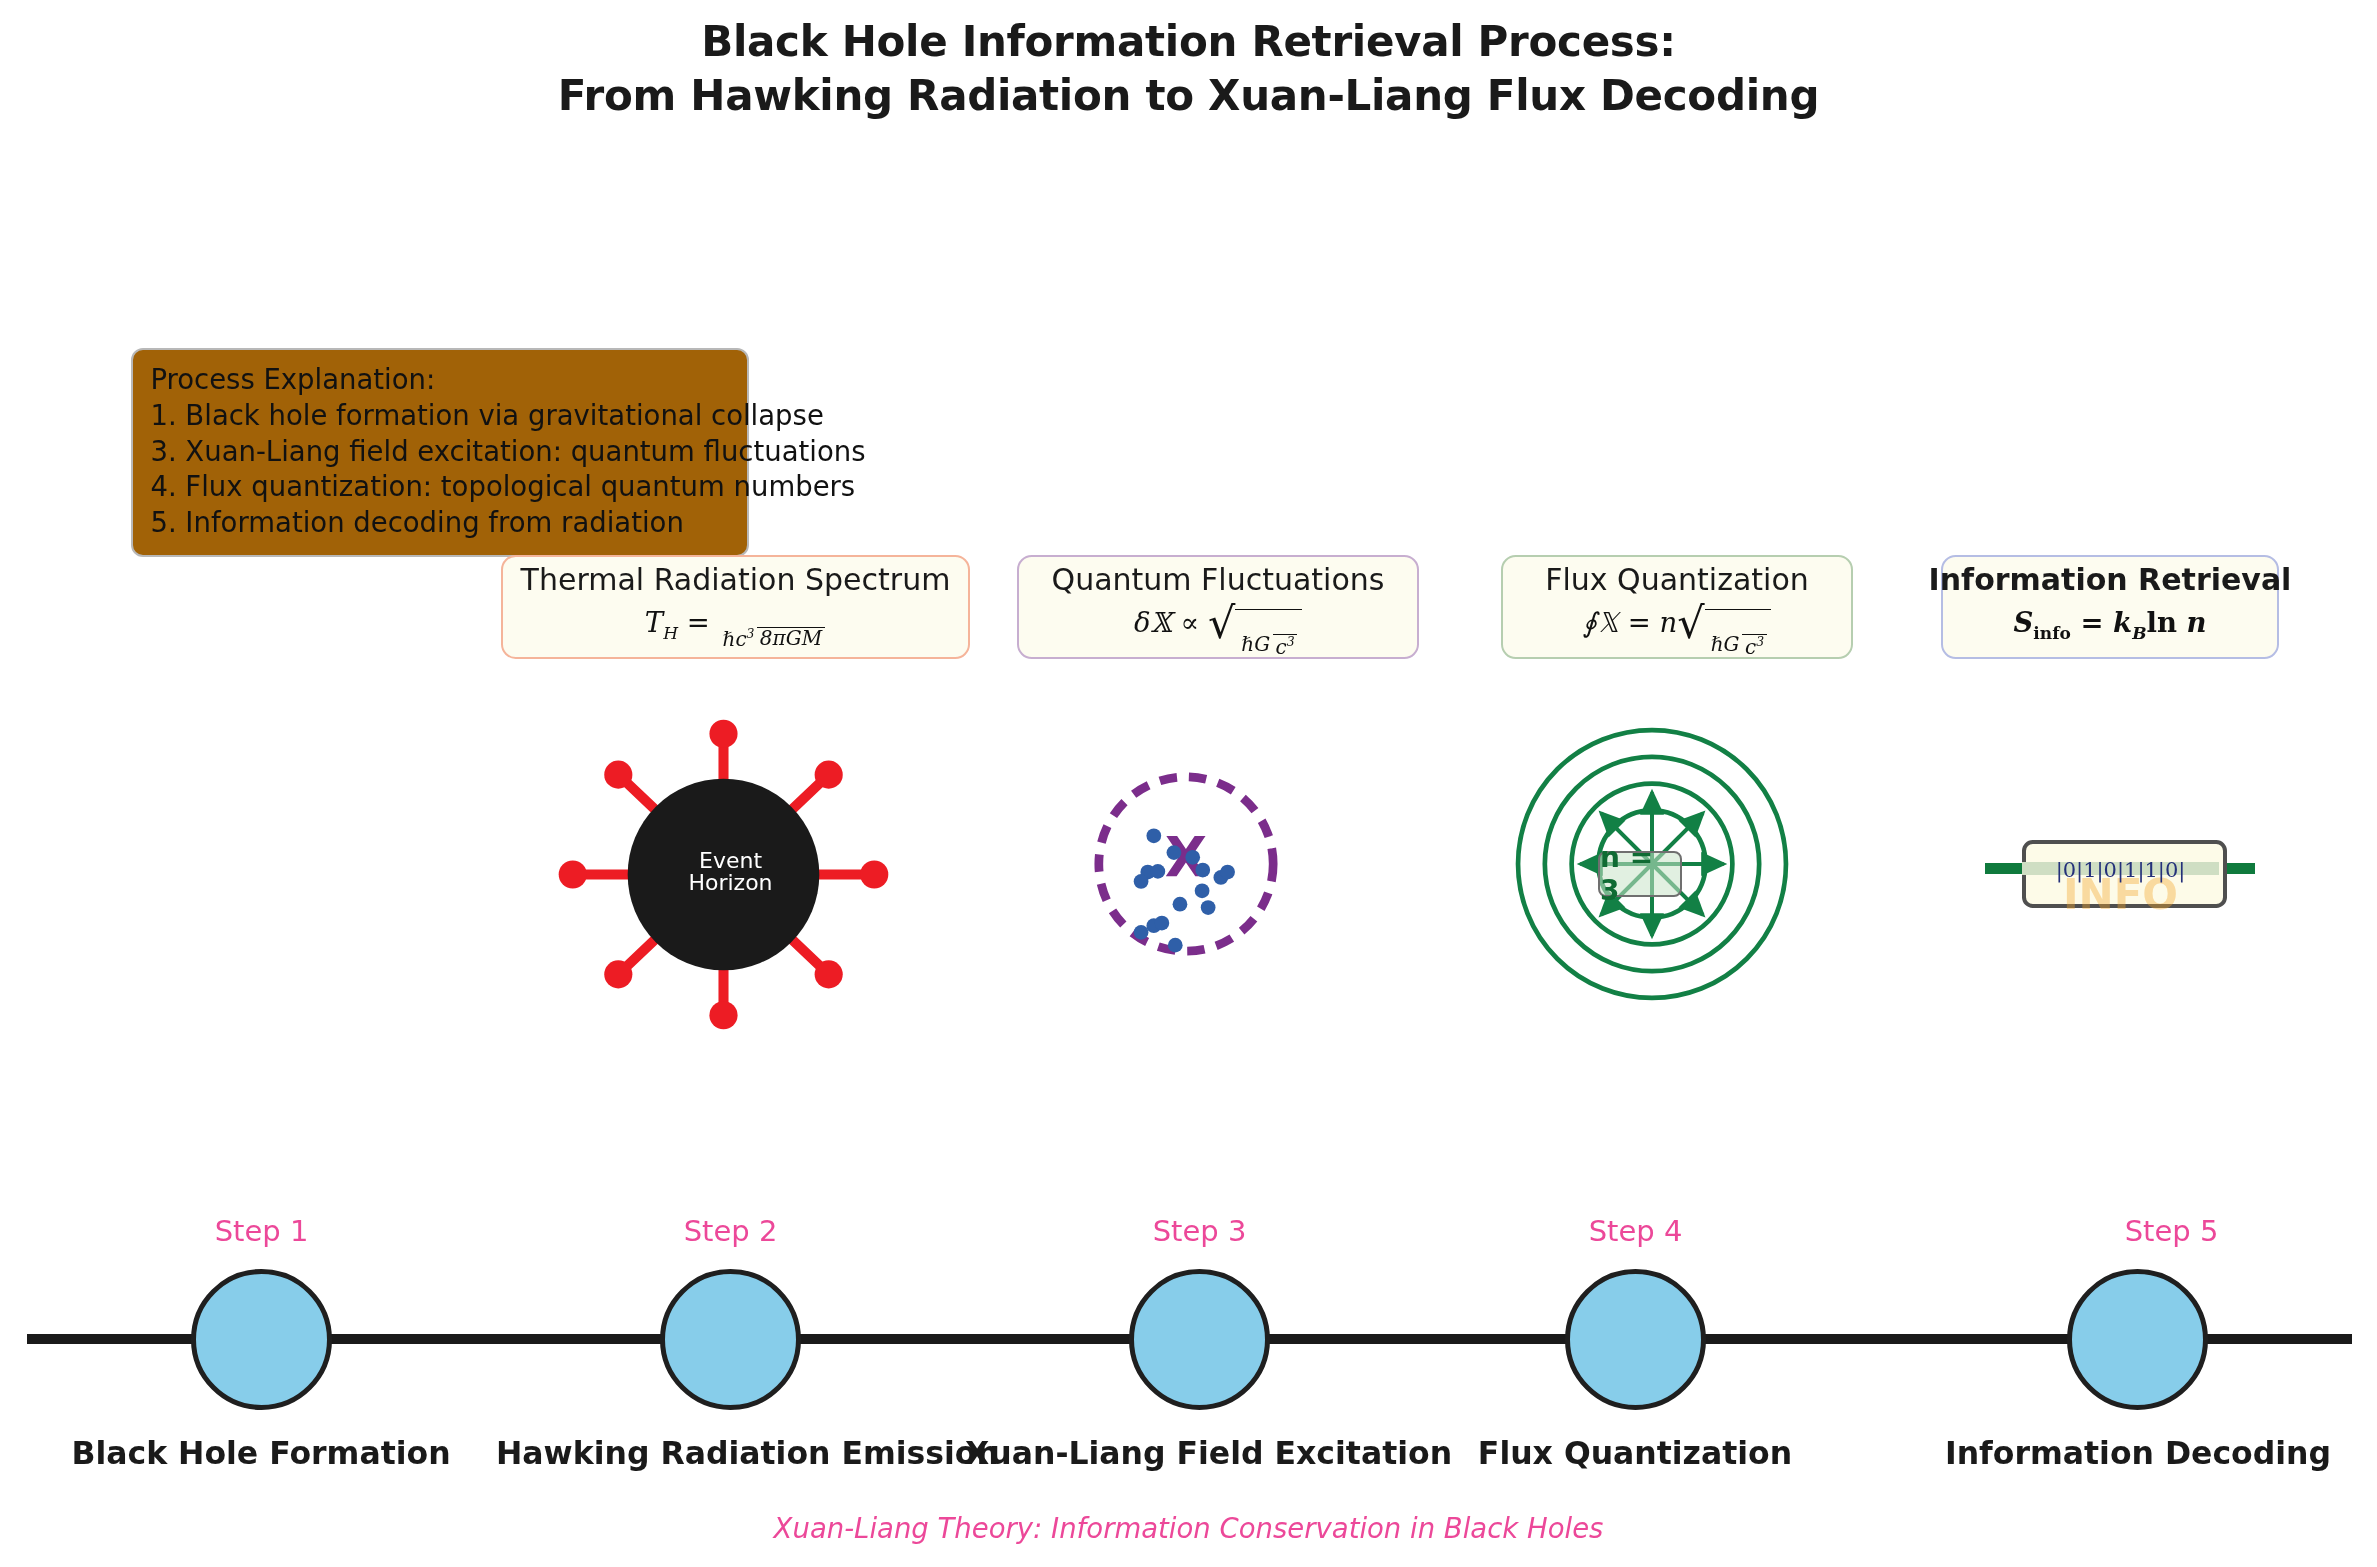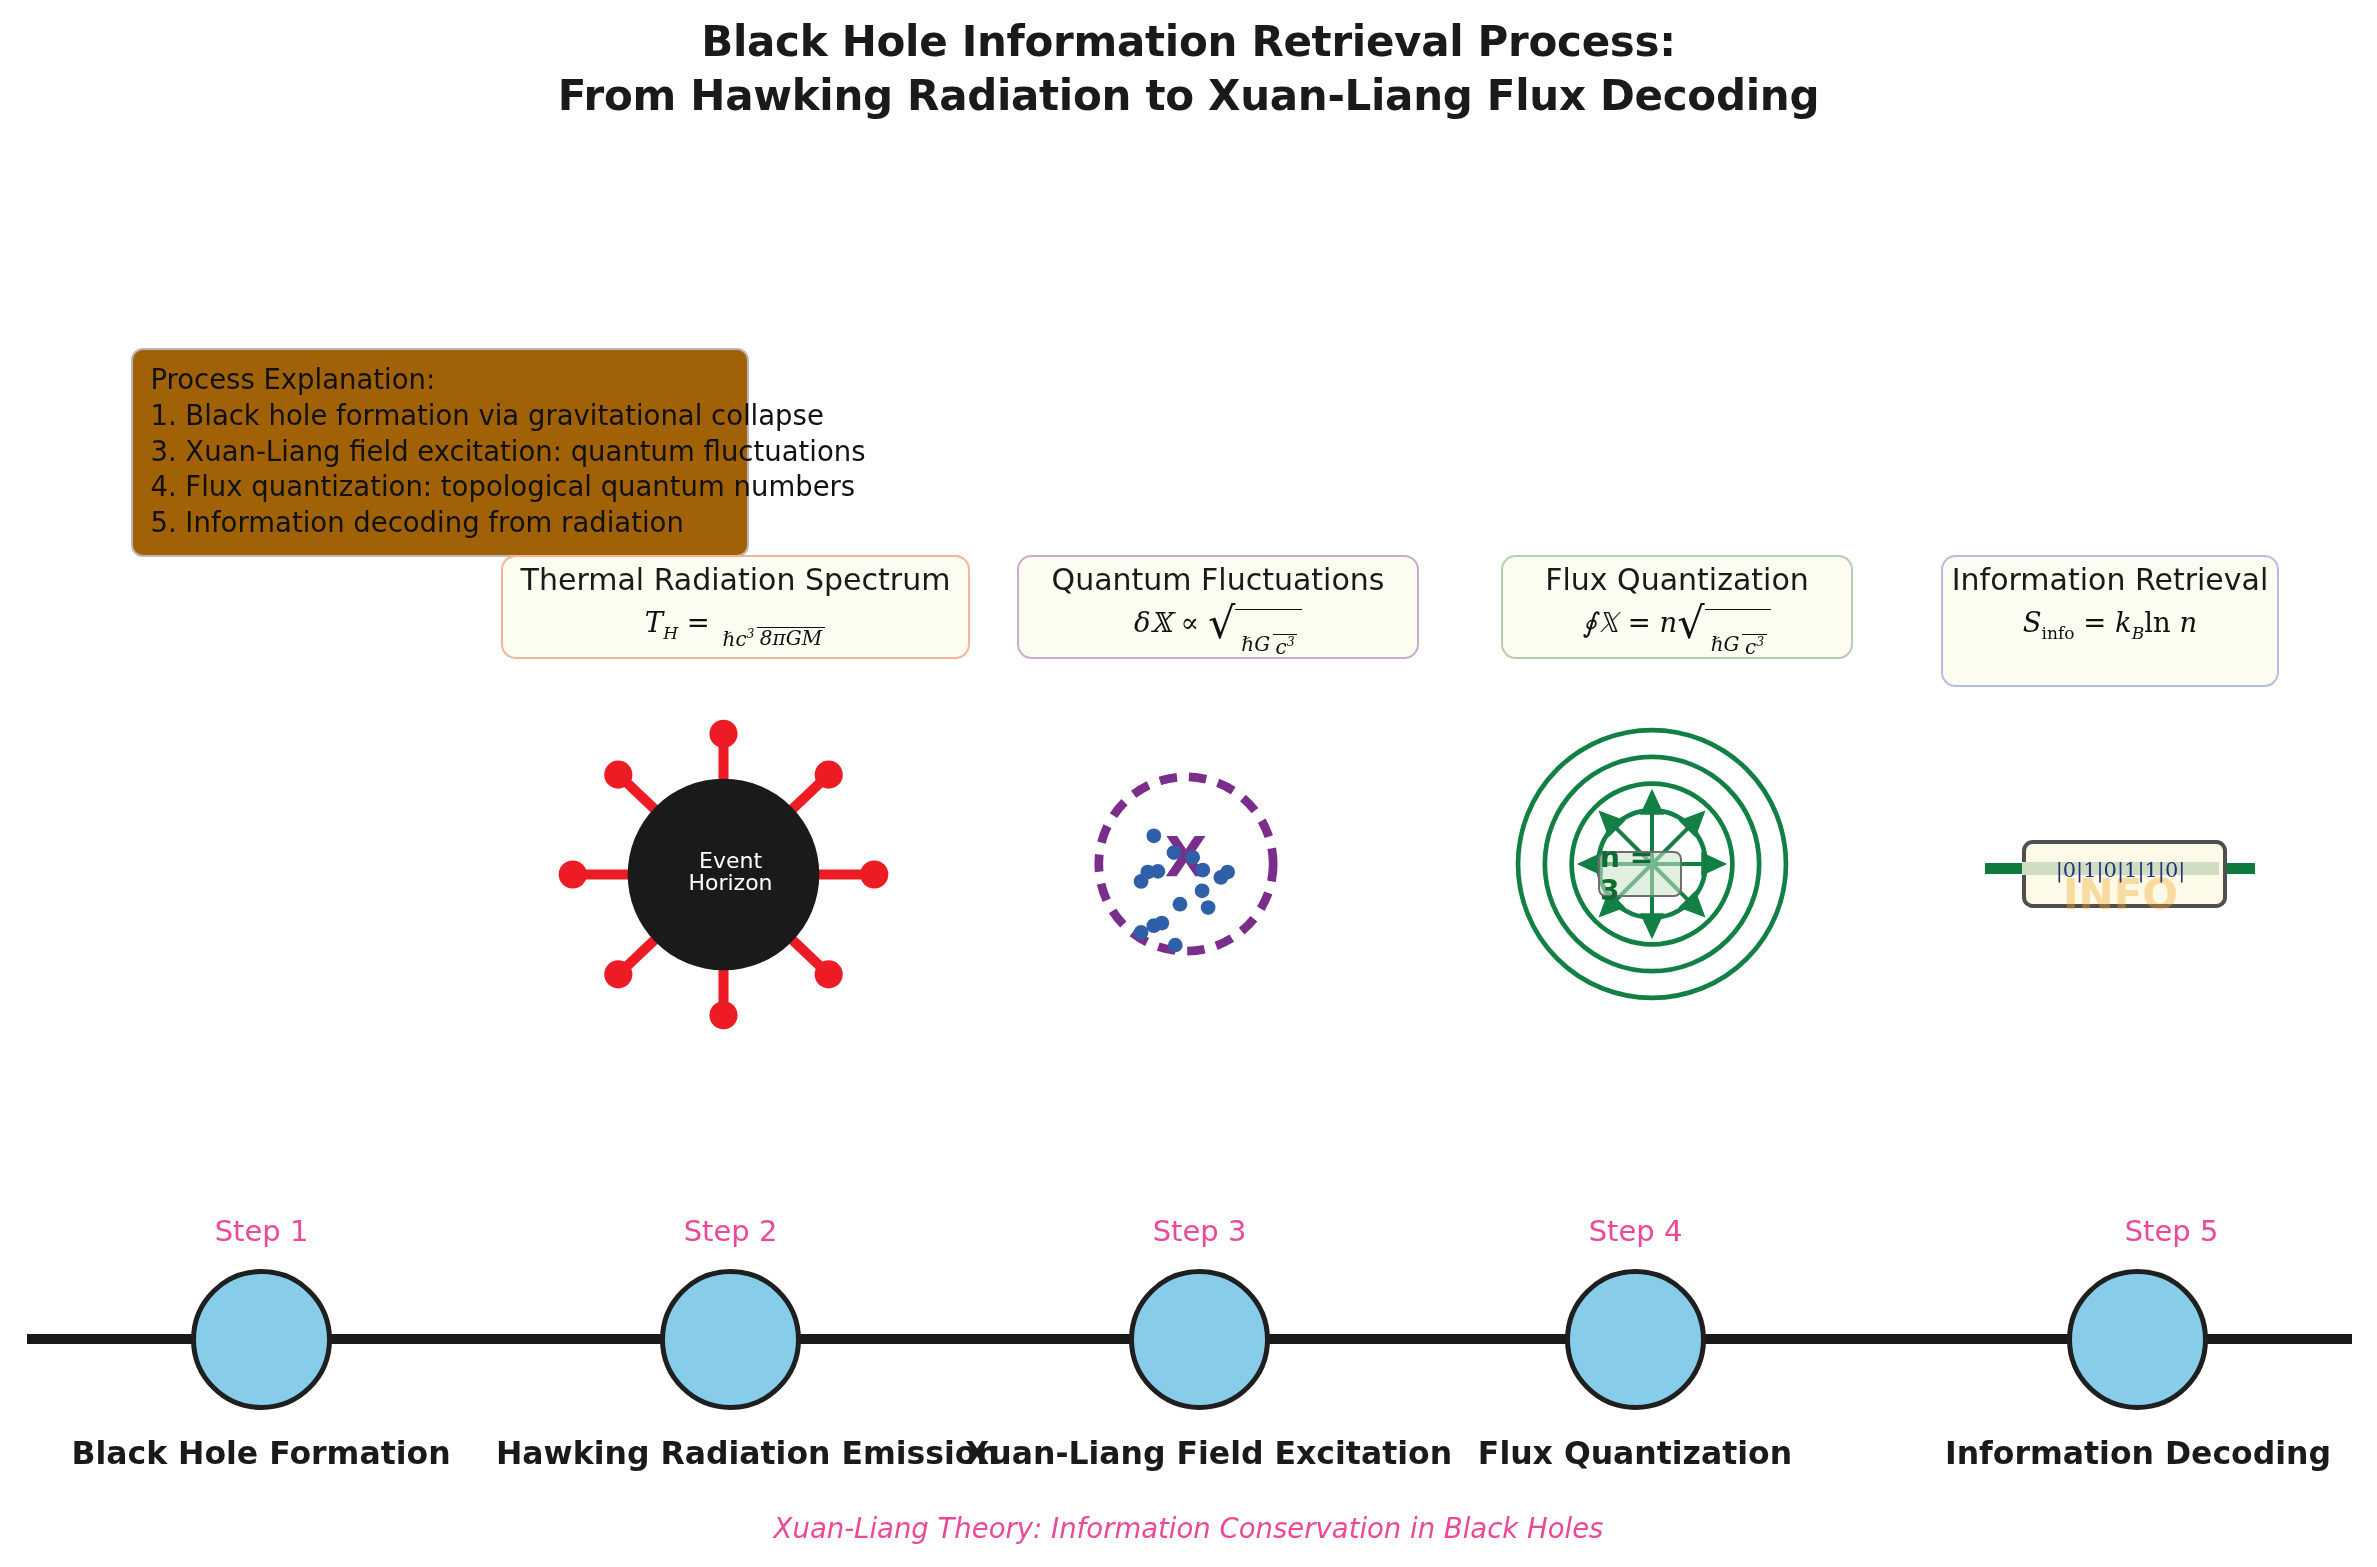--- a/index.html
+++ b/index.html
@@ -133,21 +133,21 @@
     ∮𝕏 = <i>n</i><span class="sqrt">
         <span class="sign">√</span>
         <span class="body"><span class="frac">
             <span class="num">ℏ<i>G</i></span>
             <span class="den"><i>c</i><sup>3</sup></span>
           </span></span>
       </span>
   </div>
 </div>
 
-<div class="abs eq-card" id="eqc3" style="left:1941px; top:555px; width:338px; height:132px; border:2.7px solid #b5bde4;">
+<div class="abs eq-card" id="eqc3" style="left:1941px; top:555px; width:338px; height:104px; border:2.7px solid #b5bde4;font-weight:bold;">
   <div class="eq-title">Information Retrieval</div>
   <div class="eq-formula">
     <i>S</i><sub class="up">info</sub> = <i>k</i><sub><i>B</i></sub><span class="up">ln</span> <i>n</i>
   </div>
 </div>
 
 <svg class="abs" id="blackhole-svg" style="left:556px; top:717px;" width="335" height="315" viewBox="0 0 500 470">
   <g stroke="#ed1c24" stroke-width="15" stroke-linecap="round">
     <line x1="250" y1="235" x2="250" y2="25"></line>
     <line x1="250" y1="235" x2="250" y2="445"></line>

